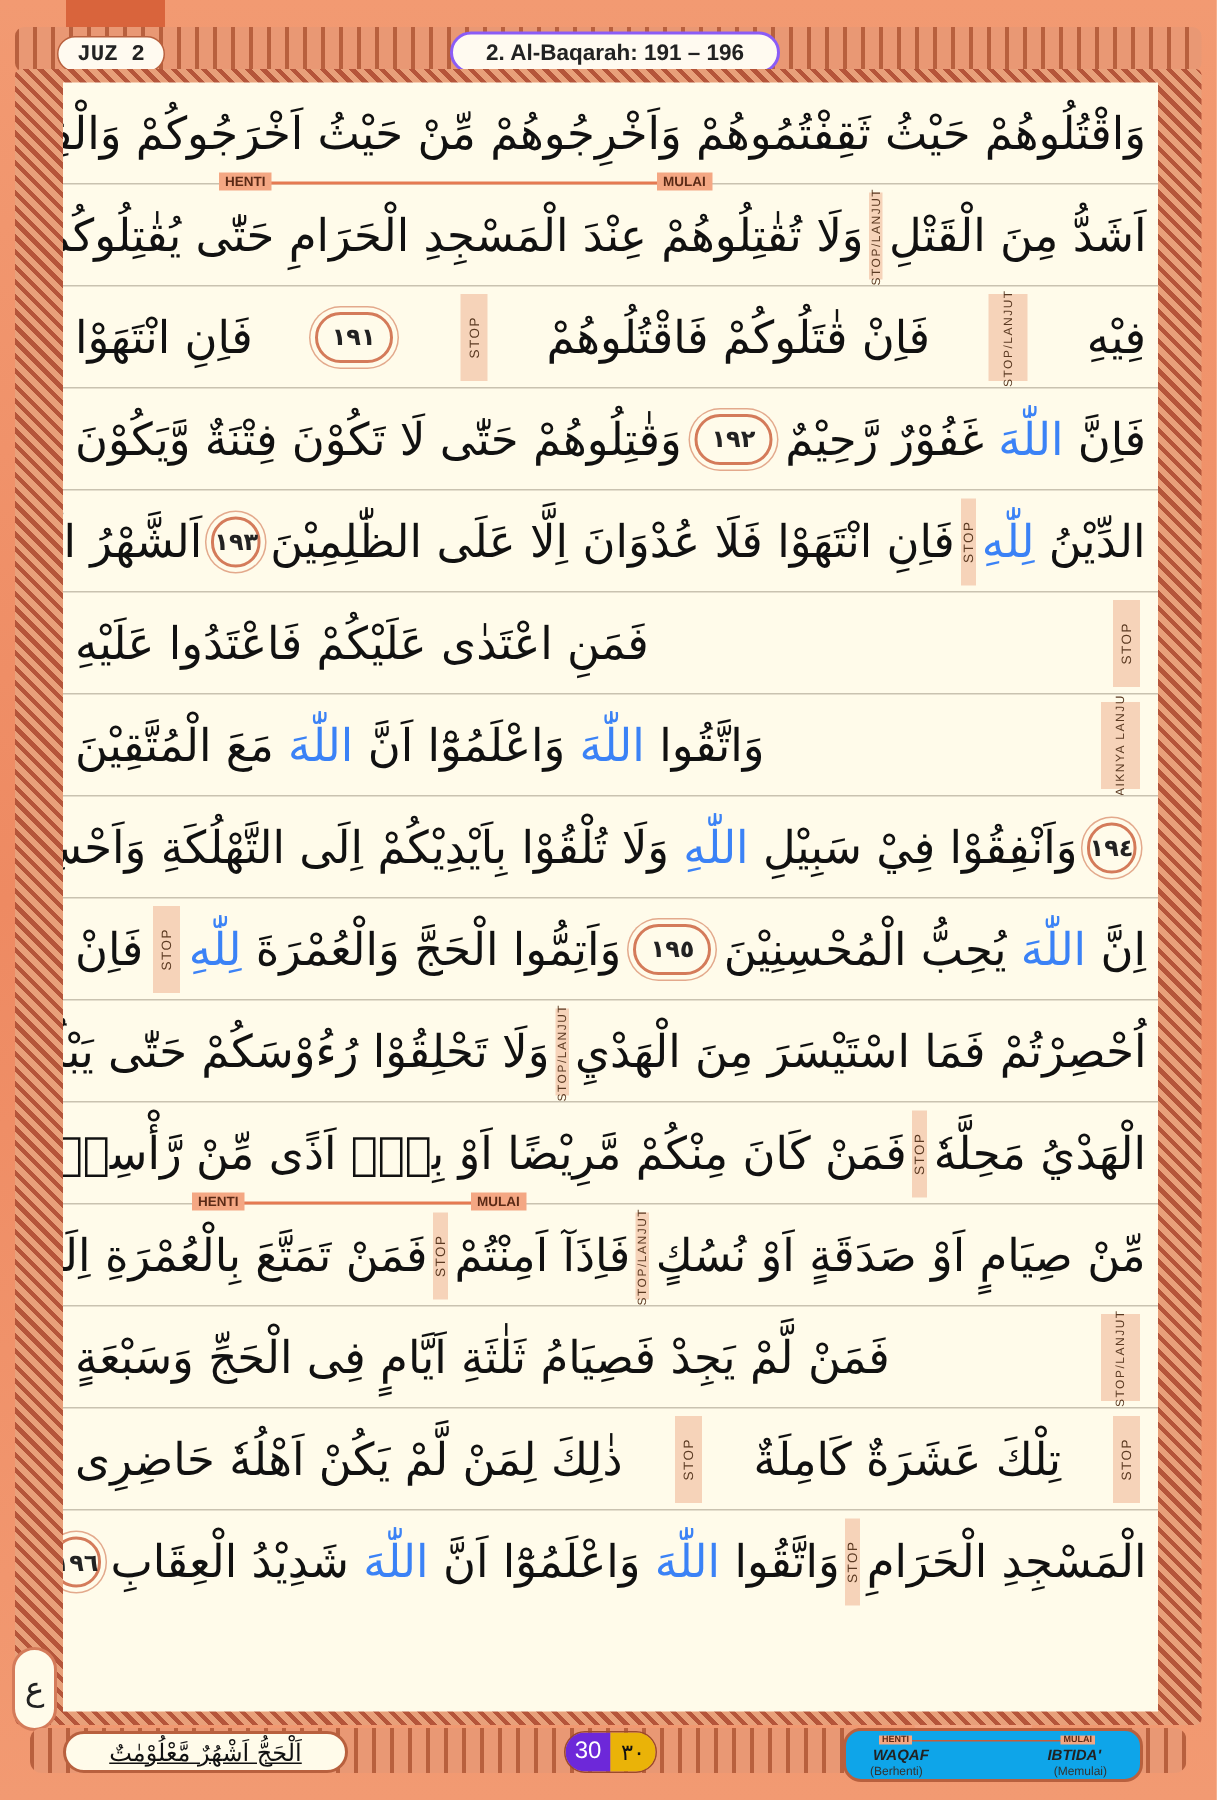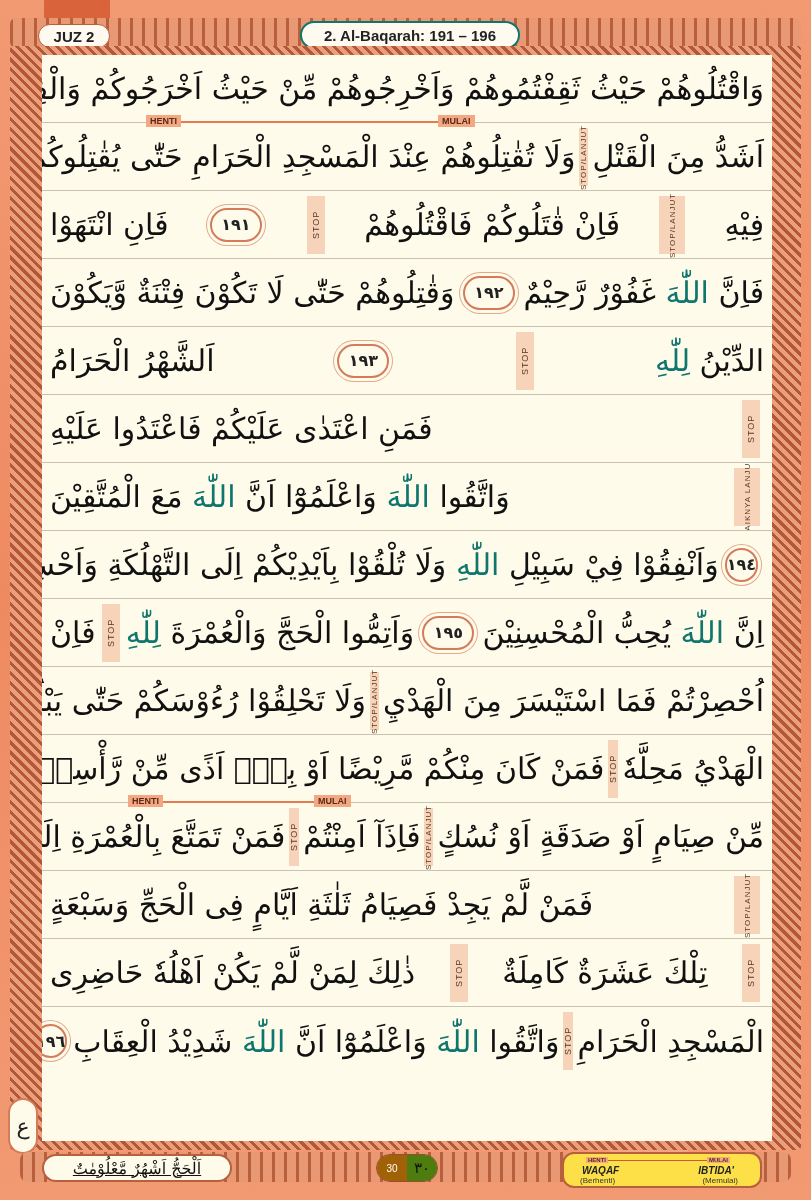--- a/index.html
+++ b/index.html
@@ -18,26 +18,26 @@
     background: #d9643c;
   }
   .header-strip {
     position: absolute; left: 10px; right: 10px; top: 18px; height: 30px;
     background: repeating-linear-gradient(90deg, #b8603e 0 3px, #e99874 3px 12px);
     border-radius: 6px;
   }
   .juz-badge {
     position: absolute; left: 38px; top: 24px; width: 72px; height: 24px;
     background: #fffaf0; border-radius: 12px; border: 1px solid #b8603e;
-    font-family: Liberation Sans, sans-serif; font-weight: bold; font-size: 15px;
+    font-family: Liberation Mono, monospace; font-weight: bold; font-size: 15px;
     color: #222; display: flex; align-items: center; justify-content: center;
   }
   .surah-badge {
     position: absolute; left: 300px; top: 21px; width: 220px; height: 28px;
-    background: #fffaf0; border-radius: 14px; border: 2px solid #0f766e;
+    background: #fffaf0; border-radius: 14px; border: 2px solid #8b5cf6;
     font-family: "Liberation Sans", sans-serif; font-weight: bold; font-size: 15px;
     color: #222; display: flex; align-items: center; justify-content: center;
   }
   .frame {
     position: absolute; left: 10px; top: 46px; width: 791px; height: 1104px;
     background: repeating-linear-gradient(45deg, #b5553a 0 3px, #e8a07a 3px 7px);
     border-radius: 4px;
   }
   .page {
     position: absolute; left: 42px; top: 55px; width: 730px; height: 1086px;
@@ -47,21 +47,21 @@
     position: absolute; left: 0; right: 0; height: 68px;
     border-bottom: 1px solid #c9c2b0;
     direction: rtl;
     font-family: "DejaVu Serif", serif;
     font-size: 30px; color: #111;
     display: flex; align-items: center; justify-content: space-between;
     padding: 0 8px;
     white-space: nowrap; overflow: hidden;
   }
   .line:last-child { border-bottom: none; }
-  .allah { color: #0f766e; }
+  .allah { color: #3b82f6; }
   .ayah {
     display: inline-flex; align-items: center; justify-content: center;
     width: 52px; height: 34px; border: 2px solid #d47b5a; border-radius: 18px;
     font-size: 16px; font-weight: bold; color: #222; background: #fffbea;
     box-shadow: 0 0 0 3px #fffbea, 0 0 0 4px #e3a98c;
     font-family: "DejaVu Sans", sans-serif;
     margin: 0 6px;
   }
   .mark {
     display: inline-flex; flex-direction: column; align-items: center;
@@ -92,25 +92,25 @@
   .footer-left {
     position: absolute; left: 42px; top: 6px; width: 190px; height: 28px;
     background: #fffbea; border-radius: 14px; border: 2px solid #b8603e;
     direction: rtl; font-family: "DejaVu Serif", serif; font-size: 16px;
     display: flex; align-items: center; justify-content: center; color: #111; text-decoration: underline;
   }
   .page-num {
     position: absolute; left: 376px; top: 6px; width: 62px; height: 28px;
     border-radius: 14px; overflow: hidden; display: flex; border: 1px solid #9c4a2c;
   }
-  .page-num .latin { flex: 1; background: #a16207; color: #fff; font-family: "Liberation Sans", sans-serif; font-size: 10px; display:flex; align-items:center; justify-content:center; }
-  .page-num .arabic { flex: 1; background: #4d7c0f; color: #111; font-size: 15px; display:flex; align-items:center; justify-content:center; }
+  .page-num .latin { flex: 1; background: #6d28d9; color: #fff; font-family: "Liberation Sans", sans-serif; font-size: 16px; display:flex; align-items:center; justify-content:center; }
+  .page-num .arabic { flex: 1; background: #eab308; color: #111; font-size: 15px; display:flex; align-items:center; justify-content:center; }
   .legend {
     position: absolute; left: 562px; top: 4px; width: 200px; height: 36px;
-    background: #fde047; border-radius: 12px; border: 2px solid #b8603e;
+    background: #0ea5e9; border-radius: 12px; border: 2px solid #b8603e;
     font-family: "Liberation Sans", sans-serif;
   }
   .legend .lbl-h, .legend .lbl-m { position: absolute; top: 3px; font-size: 6px; font-weight: bold; background:#f4a783; padding:0 2px; color:#5b2a16; }
   .legend .lbl-h { left: 22px; } .legend .lbl-m { right: 30px; }
   .legend .lbl-line { position:absolute; left: 40px; right: 46px; top: 6px; height: 1px; background:#c85c3a; }
   .legend .w { position:absolute; left: 18px; top: 11px; font-size: 10px; font-weight:bold; font-style: italic; color:#222; }
   .legend .ws { position:absolute; left: 16px; top: 22px; font-size: 8px; color:#333; }
   .legend .i { position:absolute; right: 26px; top: 11px; font-size: 10px; font-weight:bold; font-style: italic; color:#222; }
   .legend .is { position:absolute; right: 22px; top: 22px; font-size: 8px; color:#333; }
 </style>
@@ -147,20 +147,21 @@
 
   <div class="line" style="top:204px">
     <span><span>فَاِنَّ</span> <span class="allah">اللّٰهَ</span> <span>غَفُوْرٌ رَّحِيْمٌ</span></span>
     <span class="ayah">١٩٢</span>
     <span>وَقٰتِلُوهُمْ حَتّٰى لَا تَكُوْنَ فِتْنَةٌ وَّيَكُوْنَ</span>
   </div>
 
   <div class="line" style="top:272px">
     <span><span>الدِّيْنُ</span> <span class="allah">لِلّٰهِ</span></span>
     <span class="mark">STOP</span>
+    <span>فَاِنِ انْتَهَوْا فَلَا عُدْوَانَ اِلَّا عَلَى الظّٰلِمِيْنَ</span>
     <span class="ayah">١٩٣</span>
     <span>اَلشَّهْرُ الْحَرَامُ</span>
   </div>
 
   <div class="line" style="top:340px">
     <span class="mark">STOP</span>
     <span>فَمَنِ اعْتَدٰى عَلَيْكُمْ فَاعْتَدُوا عَلَيْهِ</span>
   </div>
 
   <div class="line" style="top:408px">

